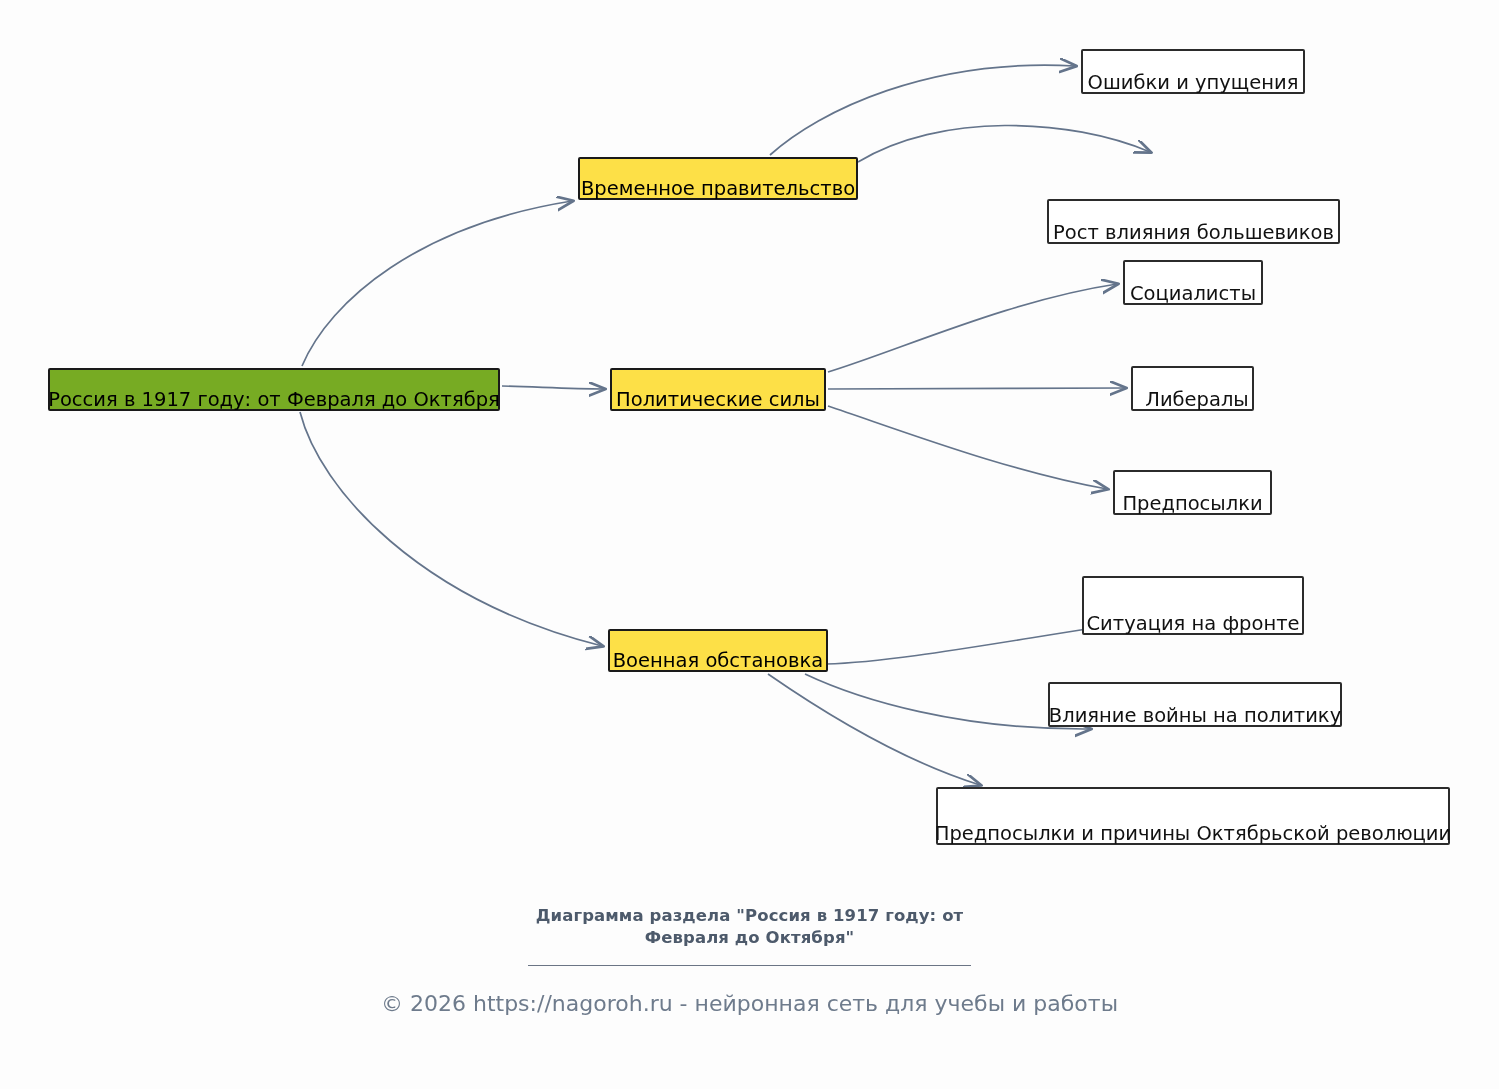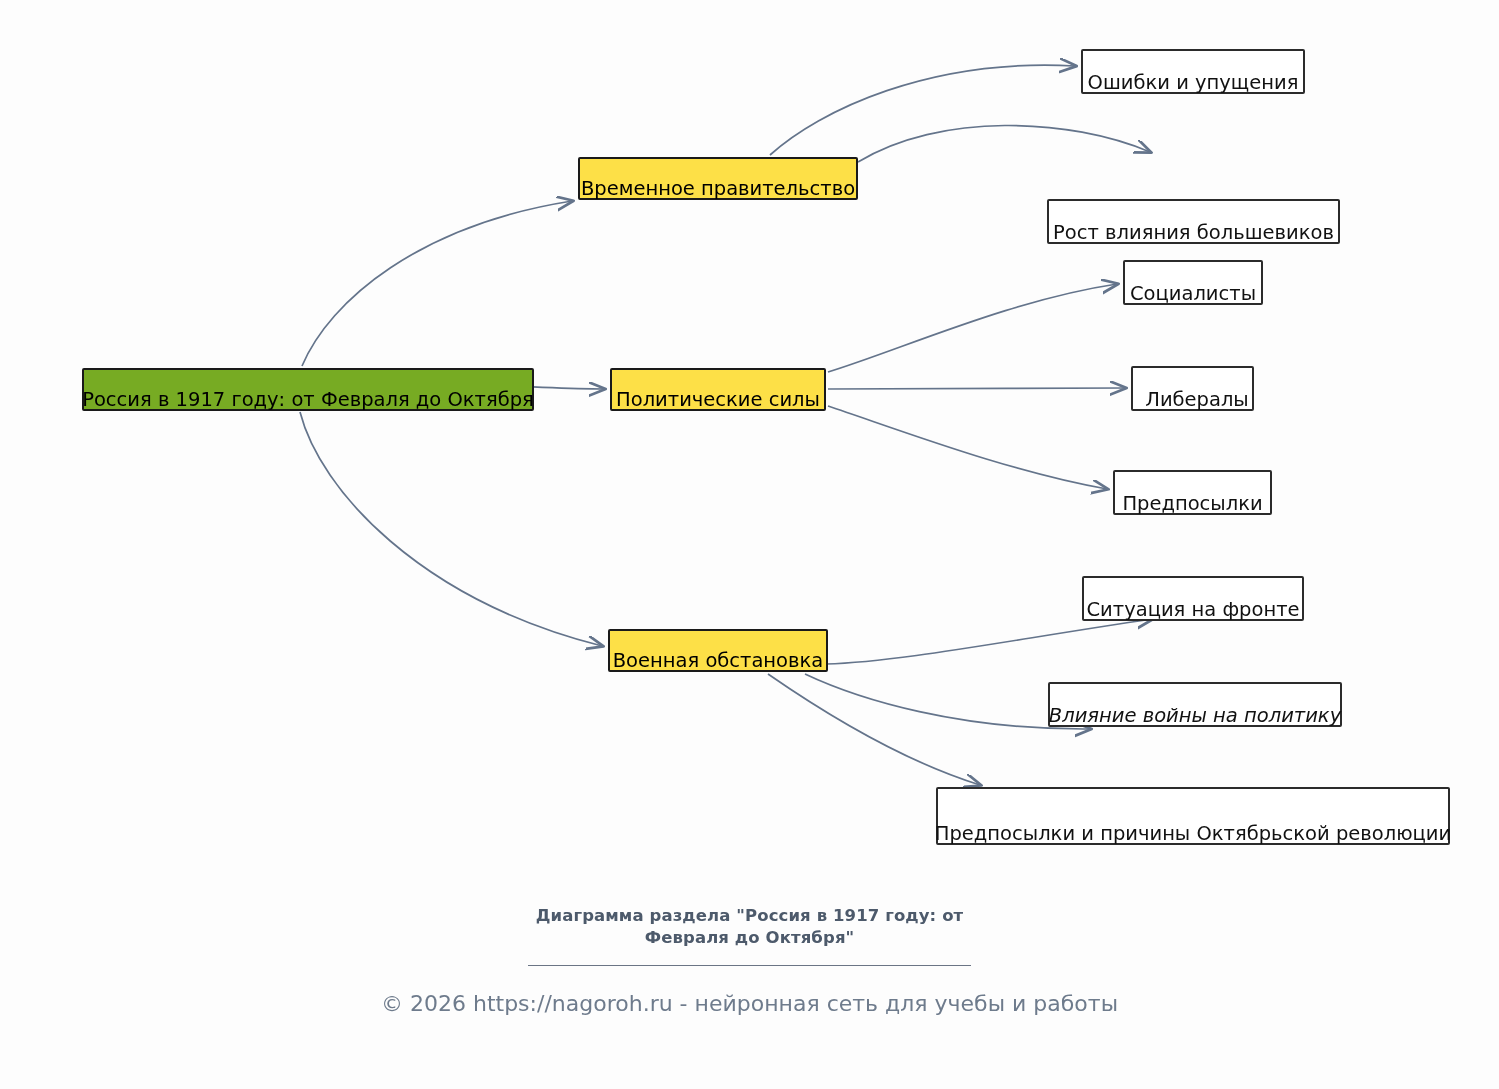--- a/index.html
+++ b/index.html
@@ -125,21 +125,21 @@
       <path d="M828,372 C900,350 1010,300 1117,284"></path>
       <path d="M828,389 C900,389 1030,388 1125,388"></path>
       <path d="M828,406 C900,430 1010,472 1107,489"></path>
 
       <path d="M826,664 C900,662 1010,640 1152,619"></path>
       <path d="M805,674 C860,700 960,730 1090,729"></path>
       <path d="M768,674 C820,710 900,760 980,785"></path>
     </g>
   </svg>
 
-  <div class="node node-root" style="left:48px; top:368px; width:452px; height:43px;margin-left:34px;">
+  <div class="node node-root" style="left:48px; top:368px; width:452px; height:43px;">
     <span>Россия в 1917 году: от Февраля до Октября</span>
   </div>
 
   <div class="node node-branch" style="left:578px; top:157px; width:280px; height:43px;">
     <span>Временное правительство</span>
   </div>
   <div class="node node-leaf" style="left:1081px; top:49px; width:224px; height:45px;">
     <span>Ошибки и упущения</span>
   </div>
   <div class="node node-leaf" style="left:1047px; top:155px; width:293px; height:45px;margin-top:44px;">
@@ -155,24 +155,24 @@
   <div class="node node-leaf" style="left:1131px; top:366px; width:123px; height:45px;padding-left:9px;">
     <span>Либералы</span>
   </div>
   <div class="node node-leaf" style="left:1113px; top:470px; width:159px; height:45px;">
     <span>Предпосылки</span>
   </div>
 
   <div class="node node-branch" style="left:608px; top:629px; width:220px; height:43px;">
     <span>Военная обстановка</span>
   </div>
-  <div class="node node-leaf" style="left:1082px; top:576px; width:222px; height:45px;">
+  <div class="node node-leaf" style="left:1082px; top:576px; width:222px; height:59px;">
     <span>Ситуация на фронте</span>
   </div>
-  <div class="node node-leaf" style="left:1048px; top:682px; width:294px; height:45px;font-style:italic;">
+  <div class="node node-leaf" style="left:1048px; top:682px; width:294px; height:45px;">
     <span>Влияние войны на политику</span>
   </div>
   <div class="node node-leaf" style="left:936px; top:787px; width:514px; height:58px;">
     <span>Предпосылки и причины Октябрьской революции</span>
   </div>
 
   <div id="footer">
     <div id="caption">
       <span class="cap-line">Диаграмма раздела "Россия в 1917 году: от</span>
       <span class="cap-line">Февраля до Октября"</span>

